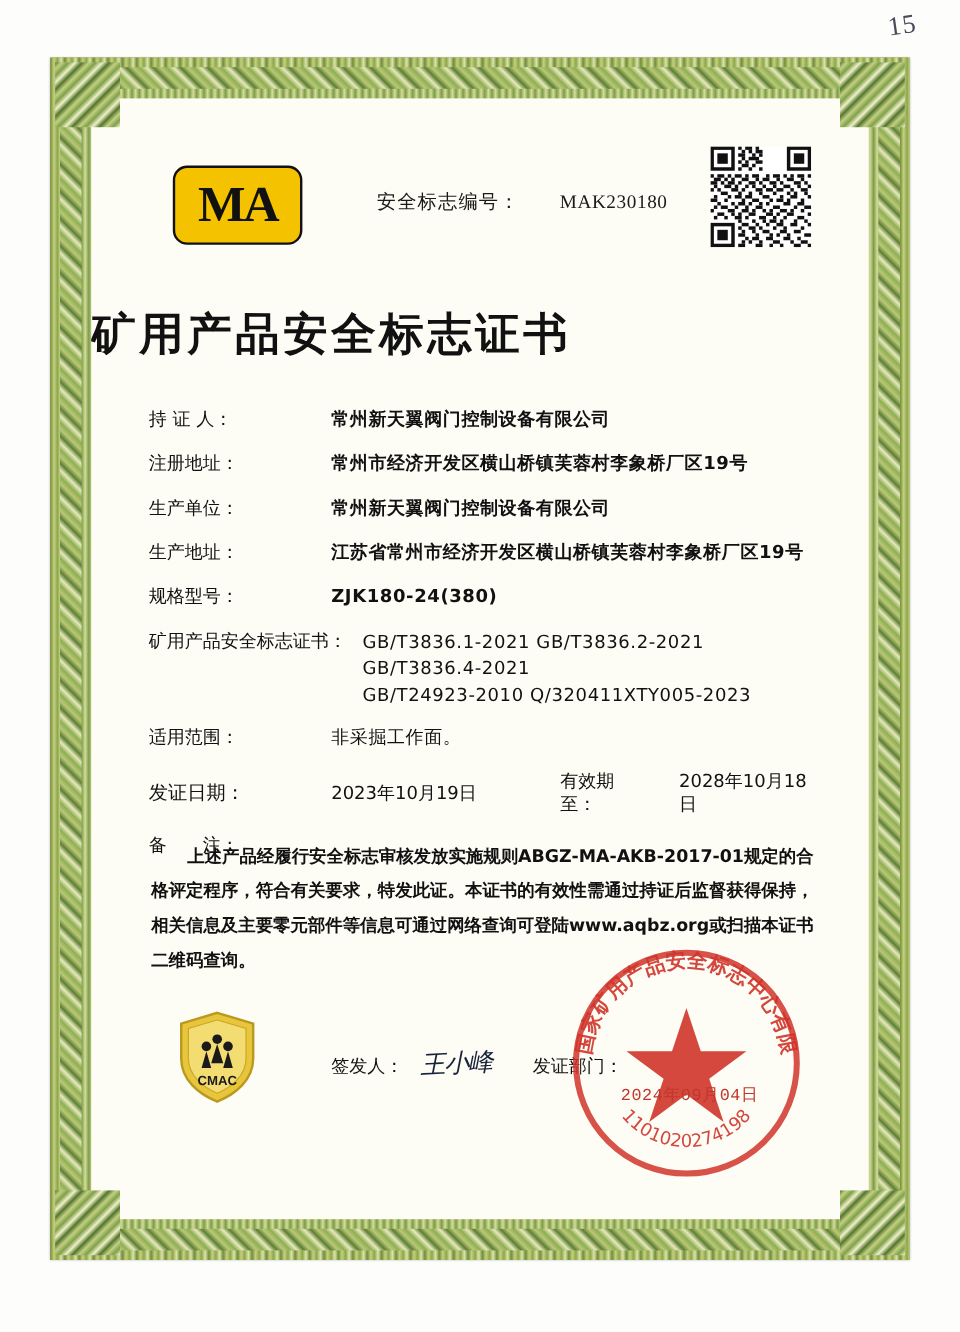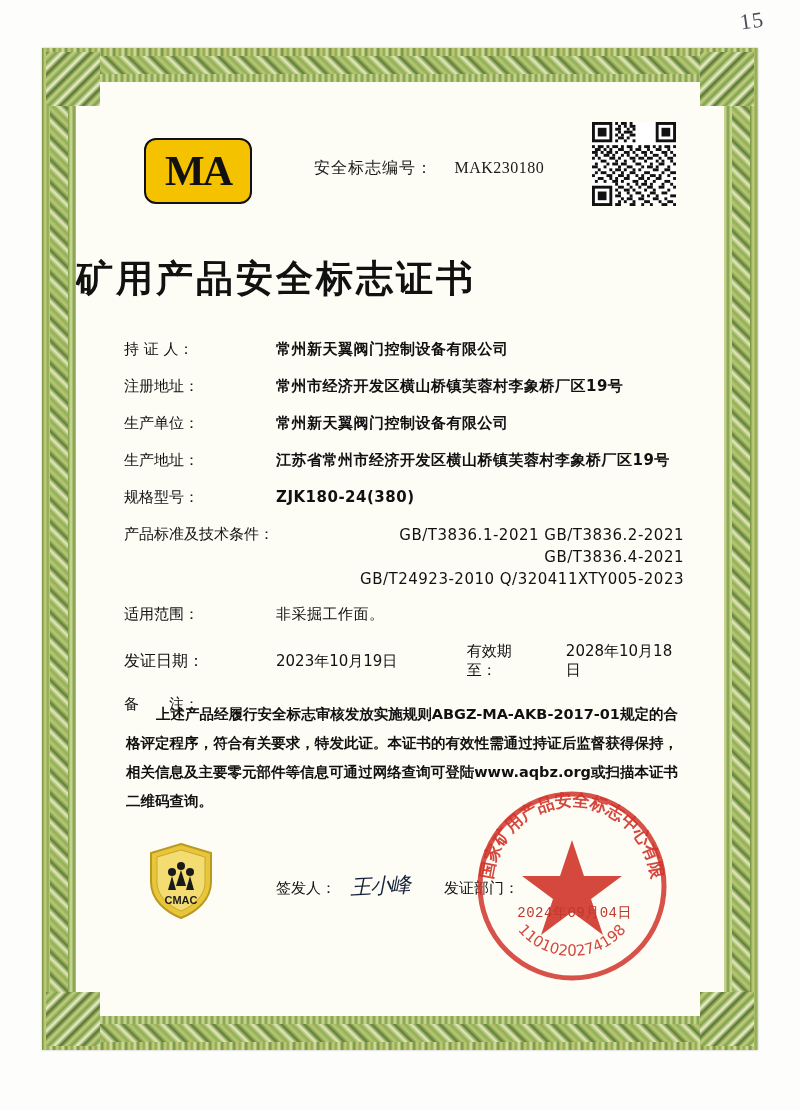--- a/index.html
+++ b/index.html
@@ -125,21 +125,21 @@
     left: 238px;
     top: 76px;
     font-size: 16px;
     color: #1a1a1a;
     letter-spacing: 1px;
     white-space: nowrap;
   }
   #cert-no-label { font-family: "DejaVu Sans", sans-serif; }
   #cert-no-value {
     font-family: "Liberation Serif", serif;
-    margin-left: 16px;
+    margin-left: 28px;
     letter-spacing: 0.5px;
   }
 
   
   #qr-code {
     position: absolute;
     right: 48px;
     top: 40px;
     width: 84px;
     height: 84px;
@@ -185,21 +185,21 @@
   .field-value {
     font-family: "DejaVu Sans", sans-serif;
     font-size: 15px;
     color: #111;
     font-weight: bold;
     letter-spacing: 0.5px;
   }
   .field-value.light {
     font-weight: normal;
   }
-  .value-line { display: block; line-height: 1.45; text-align: right; }
+  .value-line { display: block; line-height: 1.45; }
 
   
   #date-row {
     display: flex;
     align-items: center;
     margin-bottom: 15px;
   }
   #issue-label {
     width: 152px;
     flex: 0 0 152px;
@@ -540,21 +540,21 @@
           <div class="field-value">江苏省常州市经济开发区横山桥镇芙蓉村李象桥厂区19号</div>
         </div>
 
 
         <div class="field-row">
           <div class="field-label">规格型号：</div>
           <div class="field-value">ZJK180-24(380)</div>
         </div>
 
         <div class="field-row">
-          <div class="field-label wide">产品标准及技术条件：</div>
+          <div class="field-label wide">矿用产品安全标志证书：</div>
           <div class="field-value light">
             <span class="value-line">GB/T3836.1-2021  GB/T3836.2-2021  GB/T3836.4-2021</span>
             <span class="value-line">GB/T24923-2010  Q/320411XTY005-2023</span>
           </div>
         </div>
 
         <div class="field-row">
           <div class="field-label">适用范围：</div>
           <div class="field-value light">非采掘工作面。</div>
         </div>

